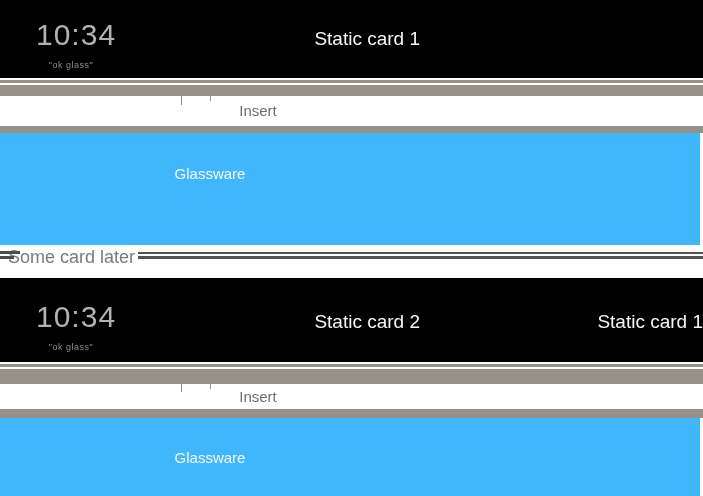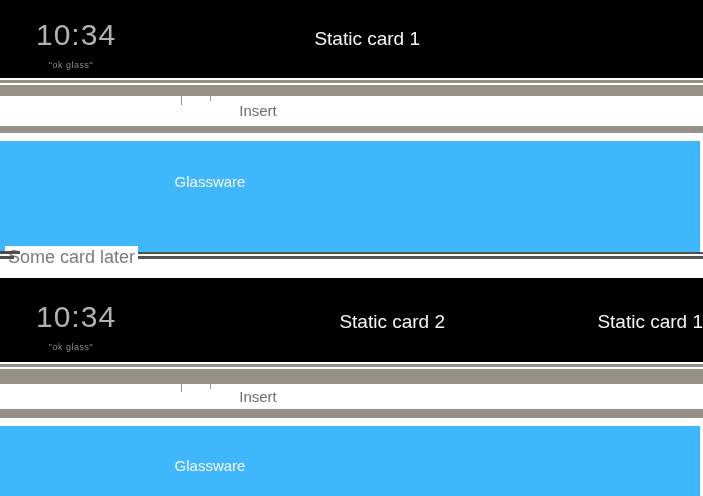--- a/index.html
+++ b/index.html
@@ -24,21 +24,21 @@
   
   .strip{left:0;width:703px;background:var(--strip-gray,#96928a);}
   
   .insert-band{left:0;width:703px;background:var(--page-white,#fff);}
   .insert-label{
     left:0;width:420px;text-align:center;
     font-size:15px;color:var(--insert-gray,#6e6e6e);white-space:nowrap;margin-left:48px;
   }
   .seam{width:1px;background:var(--strip-gray,#96928a);}
   
-  .blue-card{left:0;width:700px;background:var(--glassware-blue,#40b6fc);margin-top:8px;}
+  .blue-card{left:0;width:700px;background:var(--glassware-blue,#40b6fc);}
   .glassware-label{
     left:0;width:420px;text-align:center;
     font-size:15px;line-height:20px;color:var(--glassware-text,#f3faff);white-space:nowrap;
   }
   
   .gap-line{left:0;width:703px;background:var(--divider-line,#56524d);}
   .gap-stub{left:0;background:#4c4c4c;z-index:3;}
   .gap-label{
     left:5px;top:246px;height:22px;line-height:22px;
     font-size:18px;color:var(--divider-text,#7b7b7b);
@@ -77,21 +77,21 @@
   <div class="abs gap-line" style="top:256px;height:3px;z-index:1;"></div>
   <div class="abs gap-label">Some card later</div>
   <div class="abs gap-stub" style="top:251px;width:20px;height:3px;"></div>
   <div class="abs gap-stub" style="top:256px;width:14px;height:3px;"></div>
 
   <div class="abs black-card" style="top:278px;height:84px;">
     <div class="abs clock-block" style="left:36px;top:24px;">
       <div class="clock-text">10:34</div>
       <div class="hint-text" style="margin-top:10px;">"ok glass"</div>
     </div>
-    <div class="abs card-label" style="left:0;width:420px;top:34px;padding-left:25px;">Static card 2</div>
+    <div class="abs card-label" style="left:0;width:420px;top:34px;">Static card 2</div>
     <div class="abs card-label" style="left:563px;width:140px;top:34px;">Static card 1</div>
   </div>
 
   <div class="abs strip" style="top:364px;height:3px;"></div>
   <div class="abs strip" style="top:369px;height:15px;"></div>
 
   <div class="abs insert-band" style="top:384px;height:25px;">
     <div class="abs seam" style="left:181px;top:0;height:8px;"></div>
     <div class="abs seam" style="left:210px;top:0;height:5px;"></div>
     <div class="abs insert-label" style="top:0;line-height:25px;">Insert</div>

